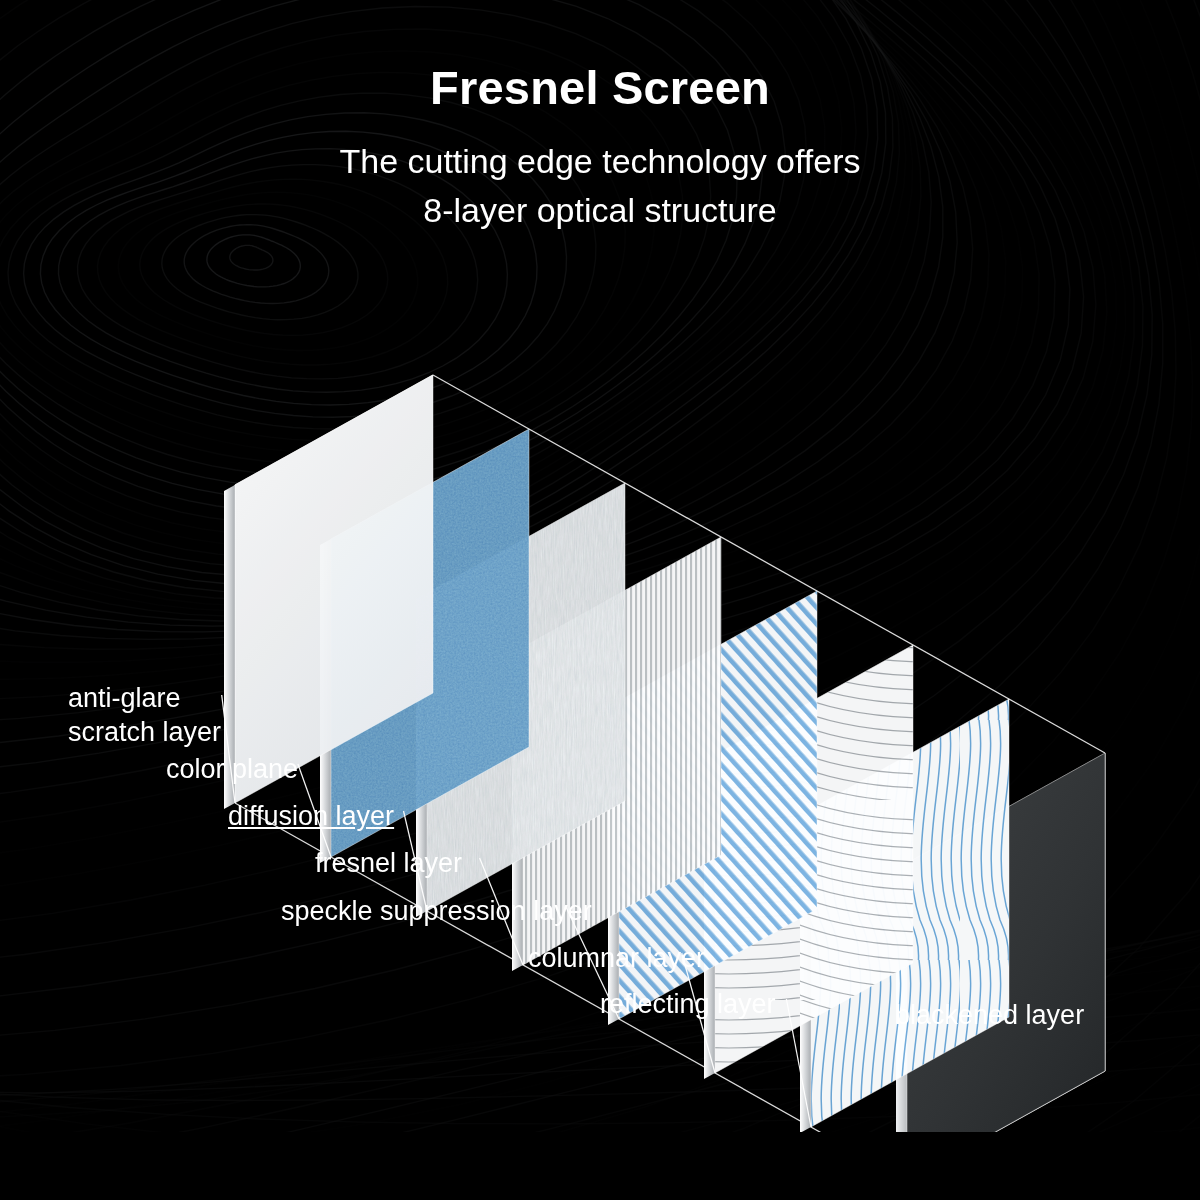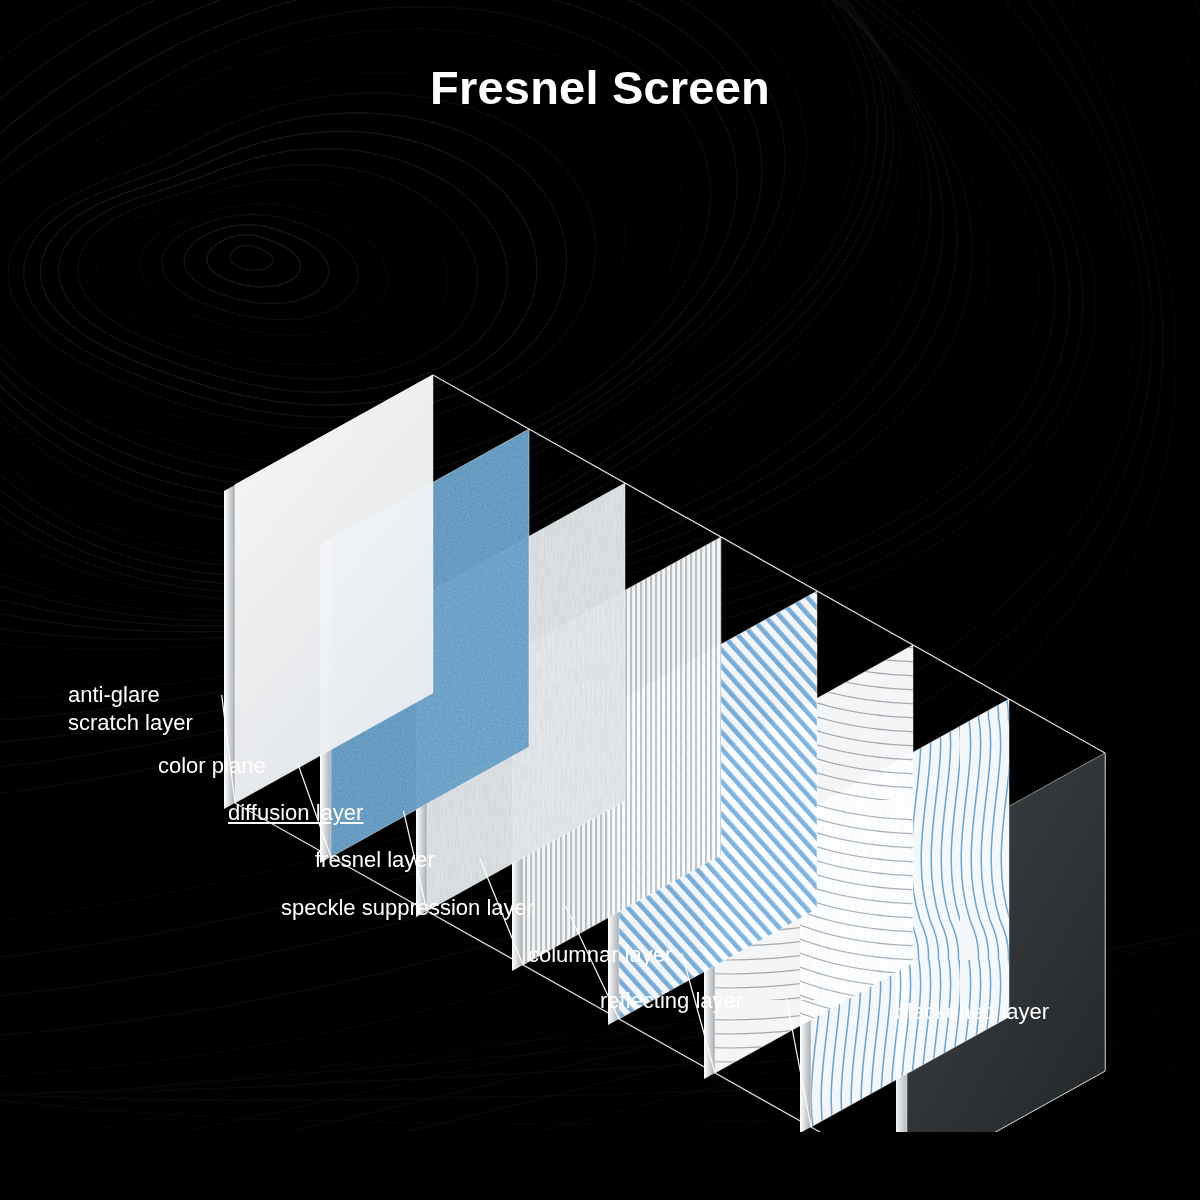--- a/index.html
+++ b/index.html
@@ -14,21 +14,21 @@
     pointer-events:none;
   }
   #title{
     font-size:47px;font-weight:bold;color:#fff;letter-spacing:.2px;
     line-height:1.12;margin:0;
   }
   #subtitle{
     margin:22px 0 0 0;font-size:34px;color:#fff;line-height:1.46;font-weight:400;
   }
   .lbl{
-    position:absolute;z-index:4;color:#fff;font-size:22px;line-height:1.26;
+    position:absolute;z-index:4;color:#fff;font-size:27px;line-height:1.26;
     white-space:pre;
   }
 </style>
 </head>
 <body>
 
 <div id="stage">
 
   <svg id="bg" viewBox="0 0 1200 1200" preserveAspectRatio="none" aria-hidden="true">
     <defs>
@@ -327,25 +327,29 @@
         <line x1="403.5" y1="811" x2="427" y2="911" opacity="0.95"></line>
         <line x1="479.6" y1="858" x2="523" y2="965" opacity="0.95"></line>
         <line x1="565.5" y1="906" x2="619" y2="1019" opacity="0.95"></line>
         <line x1="681.7" y1="953" x2="715" y2="1073" opacity="0.95"></line>
         <line x1="786.4" y1="999" x2="811" y2="1127" opacity="0.95"></line>
       </g>
   </svg>
 
   <div id="titleblock">
     <h1 id="title">Fresnel Screen</h1>
+    <p id="subtitle">
+      <span>The cutting edge technology offers</span><br>
+      <span>8-layer optical structure</span>
+    </p>
   </div>
 
   <div id="labels">
       <div class="lbl" style="left: 68px; top: 681px;"><div>anti-glare</div><div>scratch layer</div></div>
-      <div class="lbl" style="left: 158px; top: 752px;"><div>color plane</div></div>
+      <div class="lbl" style="left: 166px; top: 752px;"><div>color plane</div></div>
       <div class="lbl" style="left: 228px; top: 799px; text-decoration: underline;"><div>diffusion layer</div></div>
       <div class="lbl" style="left: 315px; top: 846px;"><div>fresnel layer</div></div>
       <div class="lbl" style="left: 281px; top: 894px;"><div>speckle suppression layer</div></div>
       <div class="lbl" style="left: 528px; top: 941px;"><div>columnar layer</div></div>
       <div class="lbl" style="left: 600px; top: 987px;"><div>reflecting layer</div></div>
       <div class="lbl" style="left: 895px; top: 998px;"><div>blackened layer</div></div>
     </div>
 
 </div>
 

